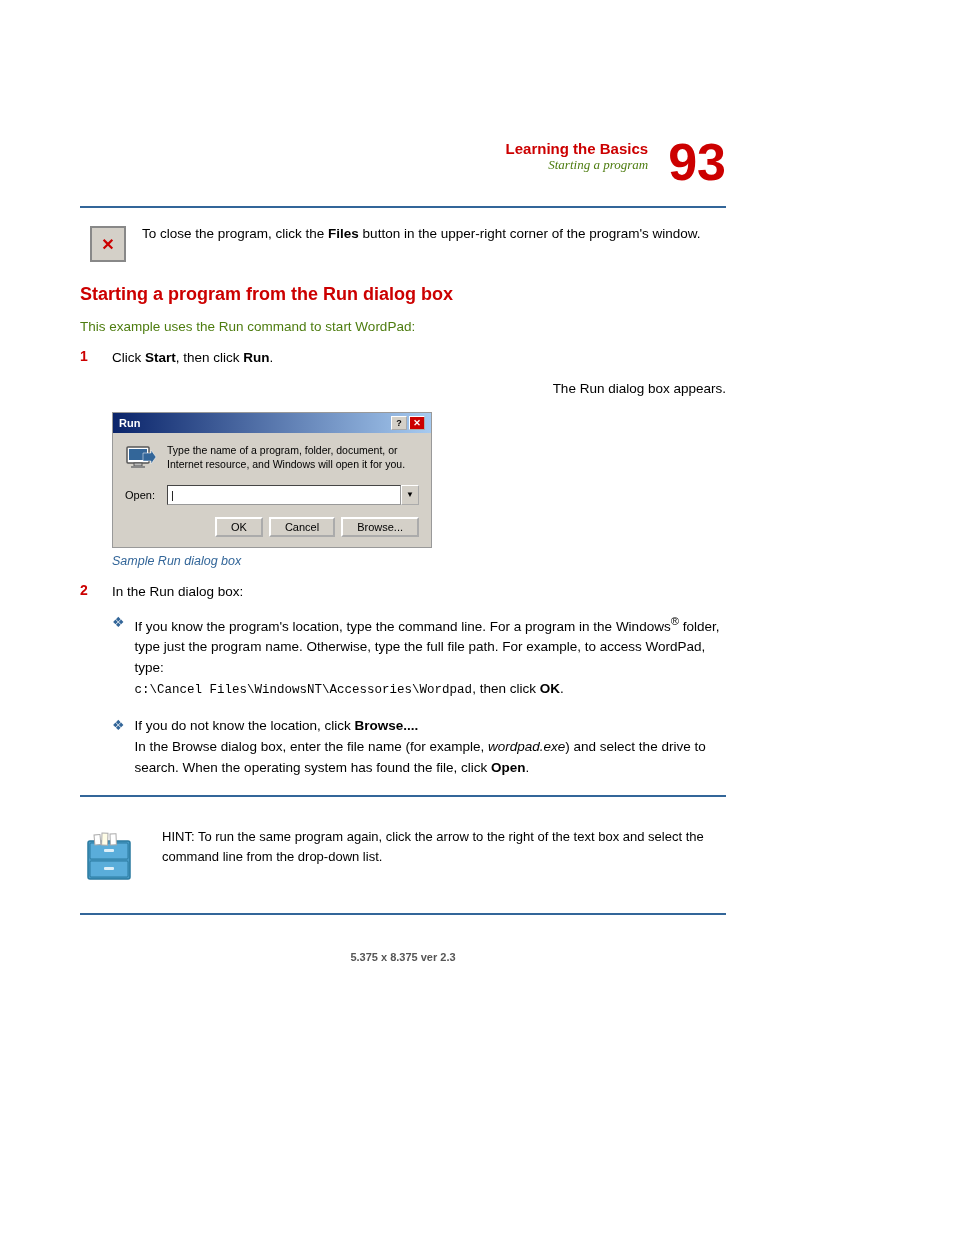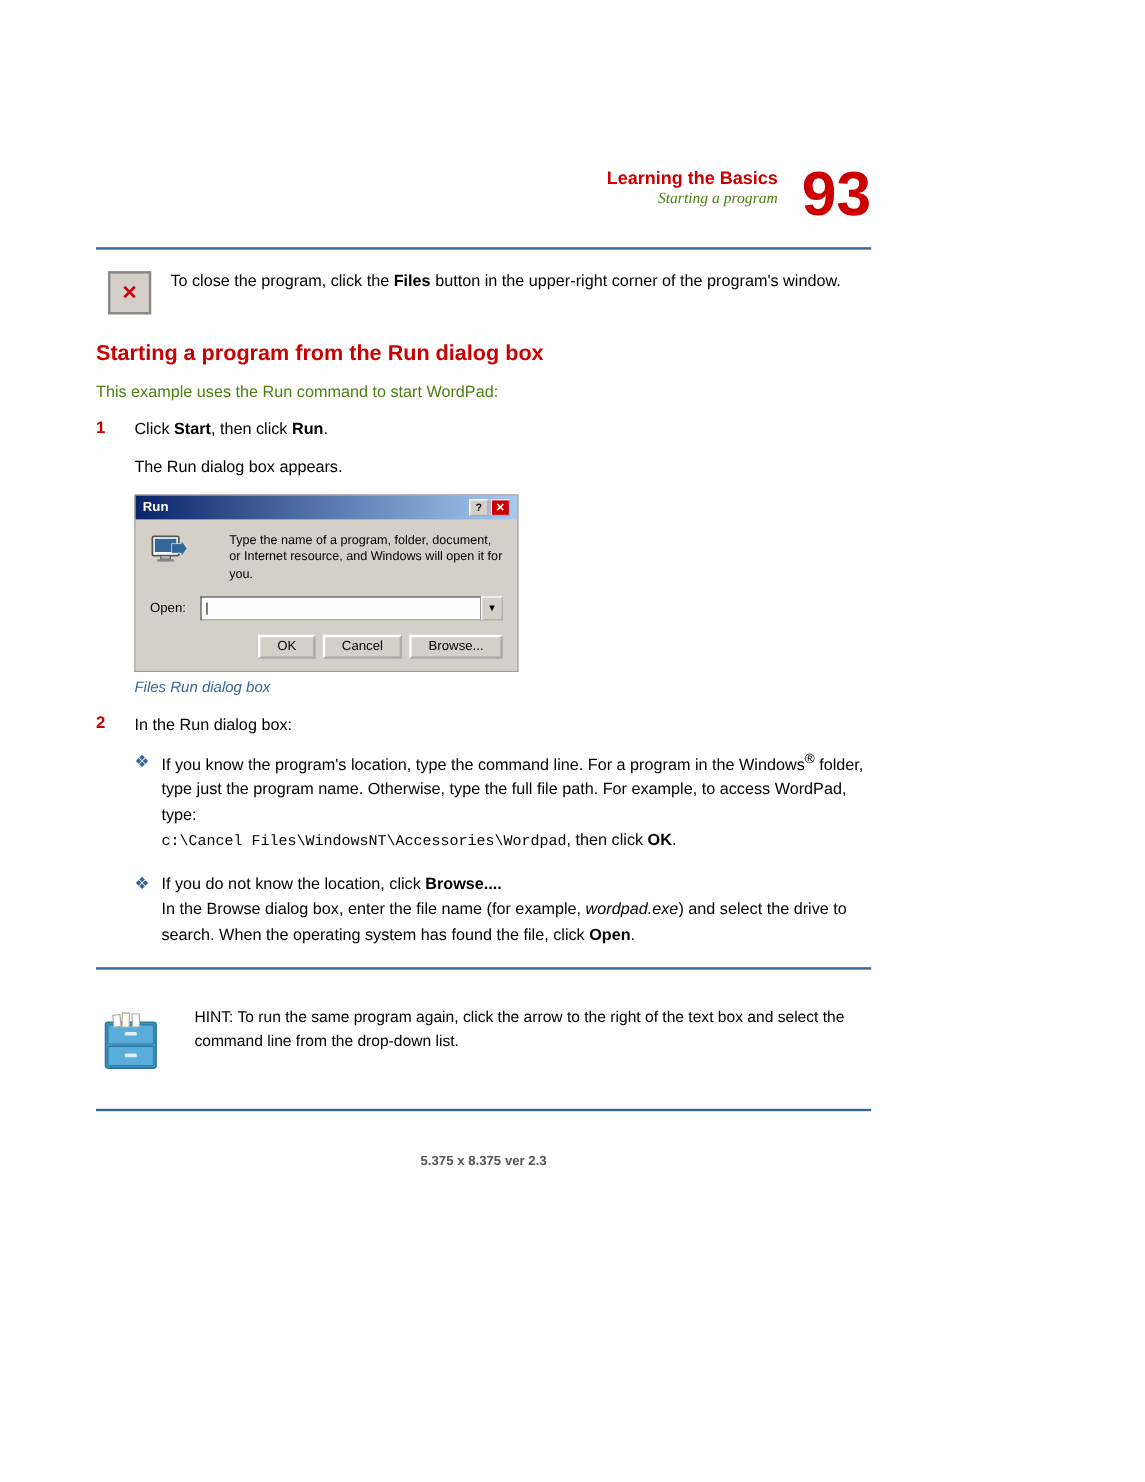--- a/index.html
+++ b/index.html
@@ -155,20 +155,21 @@
       color: #000;
     }
 
     .step-sub-text {
       font-family: Arial, Helvetica, sans-serif;
       font-size: 13.5px;
       line-height: 1.55;
       color: #000;
       margin-left: 32px;
       margin-bottom: 10px;
+      text-align: right;
     }
 
     
     .dialog-screenshot {
       border: 1px solid #999;
       background: #d4d0c8;
       width: 320px;
       margin: 12px 0 6px 32px;
       font-family: Arial, Helvetica, sans-serif;
       font-size: 11px;
@@ -239,21 +240,20 @@
     .dialog-run-icon svg {
       width: 32px;
       height: 32px;
     }
 
     .dialog-desc-text {
       font-family: Arial, sans-serif;
       font-size: 10.5px;
       color: #000;
       line-height: 1.4;
-      margin-left: 24px;
     }
 
     .dialog-open-row {
       display: flex;
       align-items: center;
       margin-bottom: 12px;
     }
 
     .dialog-open-label {
       font-family: Arial, sans-serif;
@@ -451,21 +451,21 @@
         </div>
 
         <div class="dialog-buttons-row">
           <button class="dialog-btn">OK</button>
           <button class="dialog-btn">Cancel</button>
           <button class="dialog-btn">Browse...</button>
         </div>
       </div>
     </div>
 
-    <p class="caption">Files Run dialog box</p>
+    <p class="caption">Sample Run dialog box</p>
 
     <div class="step">
       <span class="step-number">2</span>
       <p class="step-text">In the Run dialog box:</p>
     </div>
 
     <div class="bullet-item">
       <span class="bullet-diamond">❖</span>
       <p class="bullet-text">
         If you know the program's location, type the command line. For a program in the Windows<sup>®</sup> folder, type just the program name. Otherwise, type the full file path. For example, to access WordPad, type:<br>

